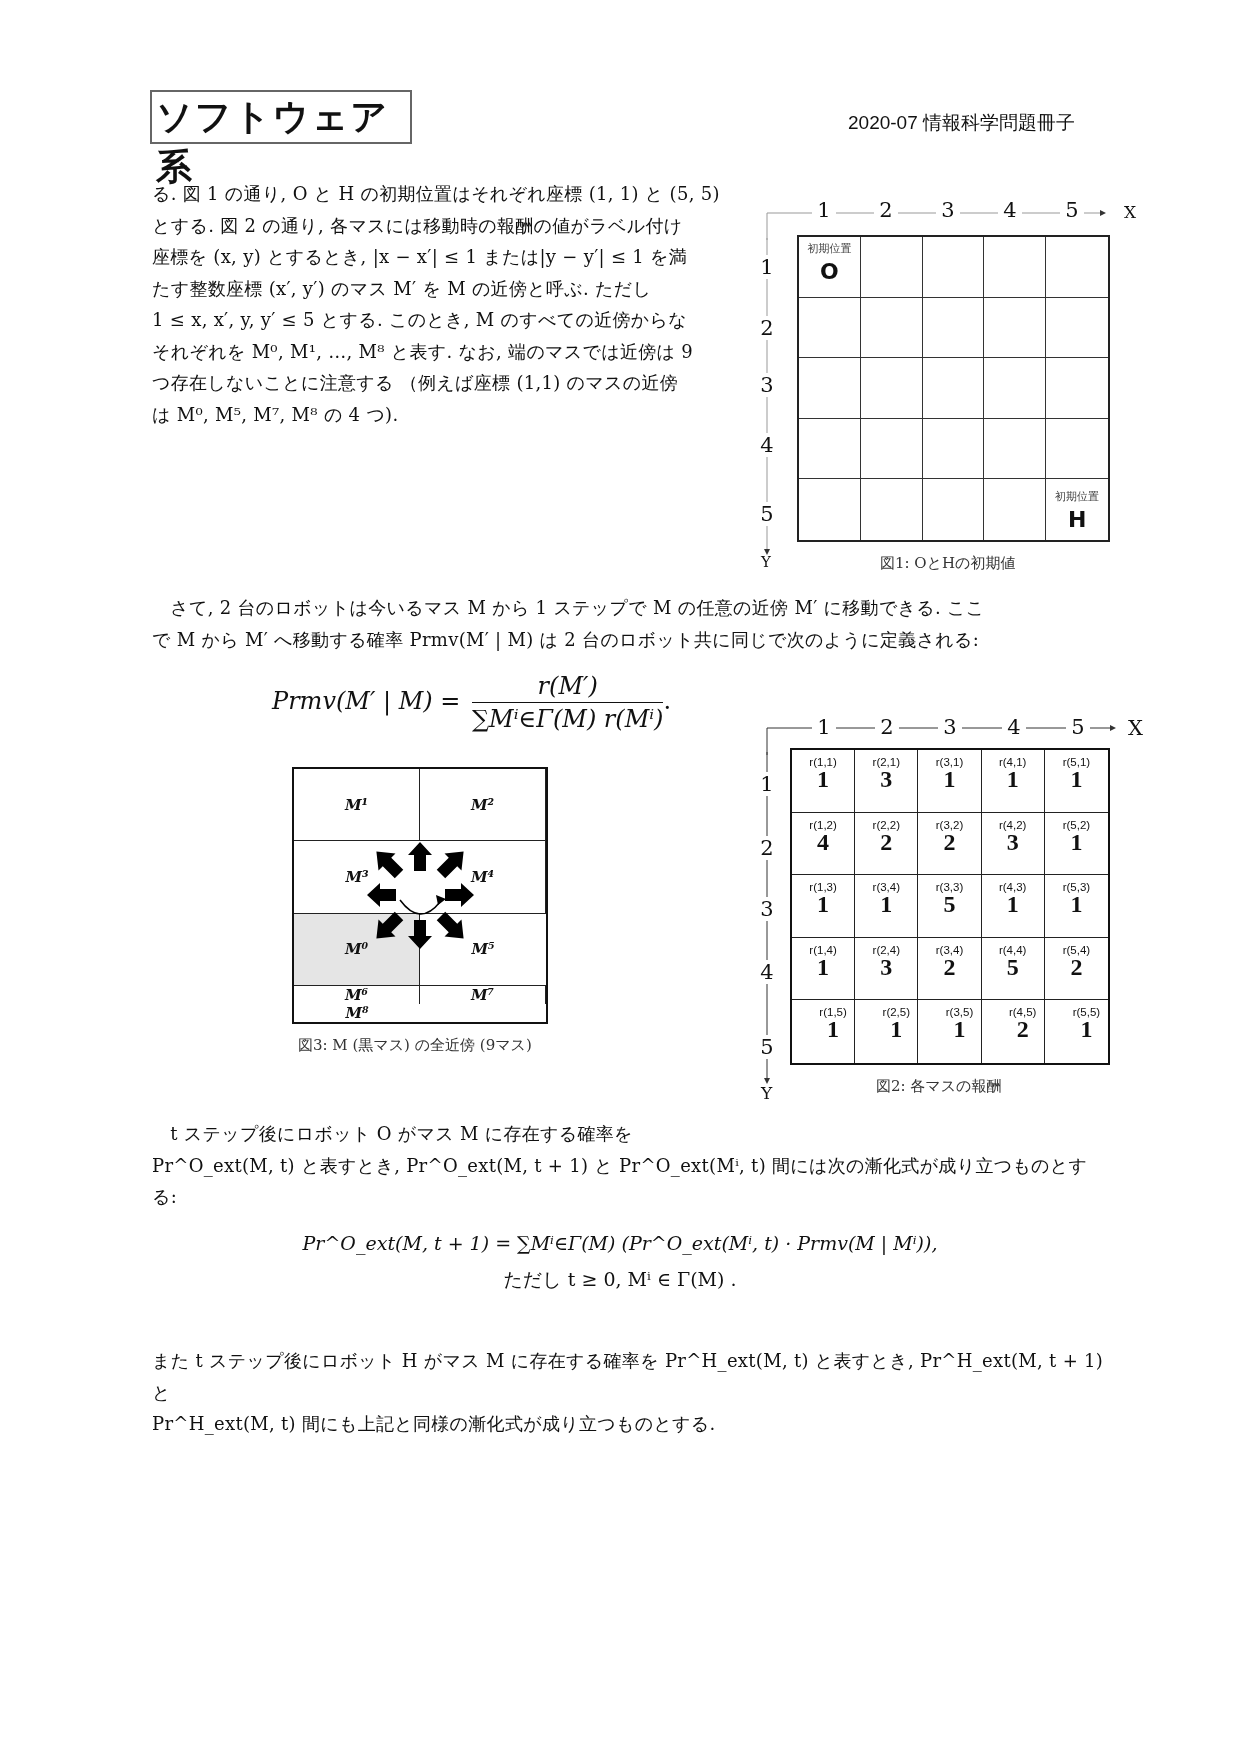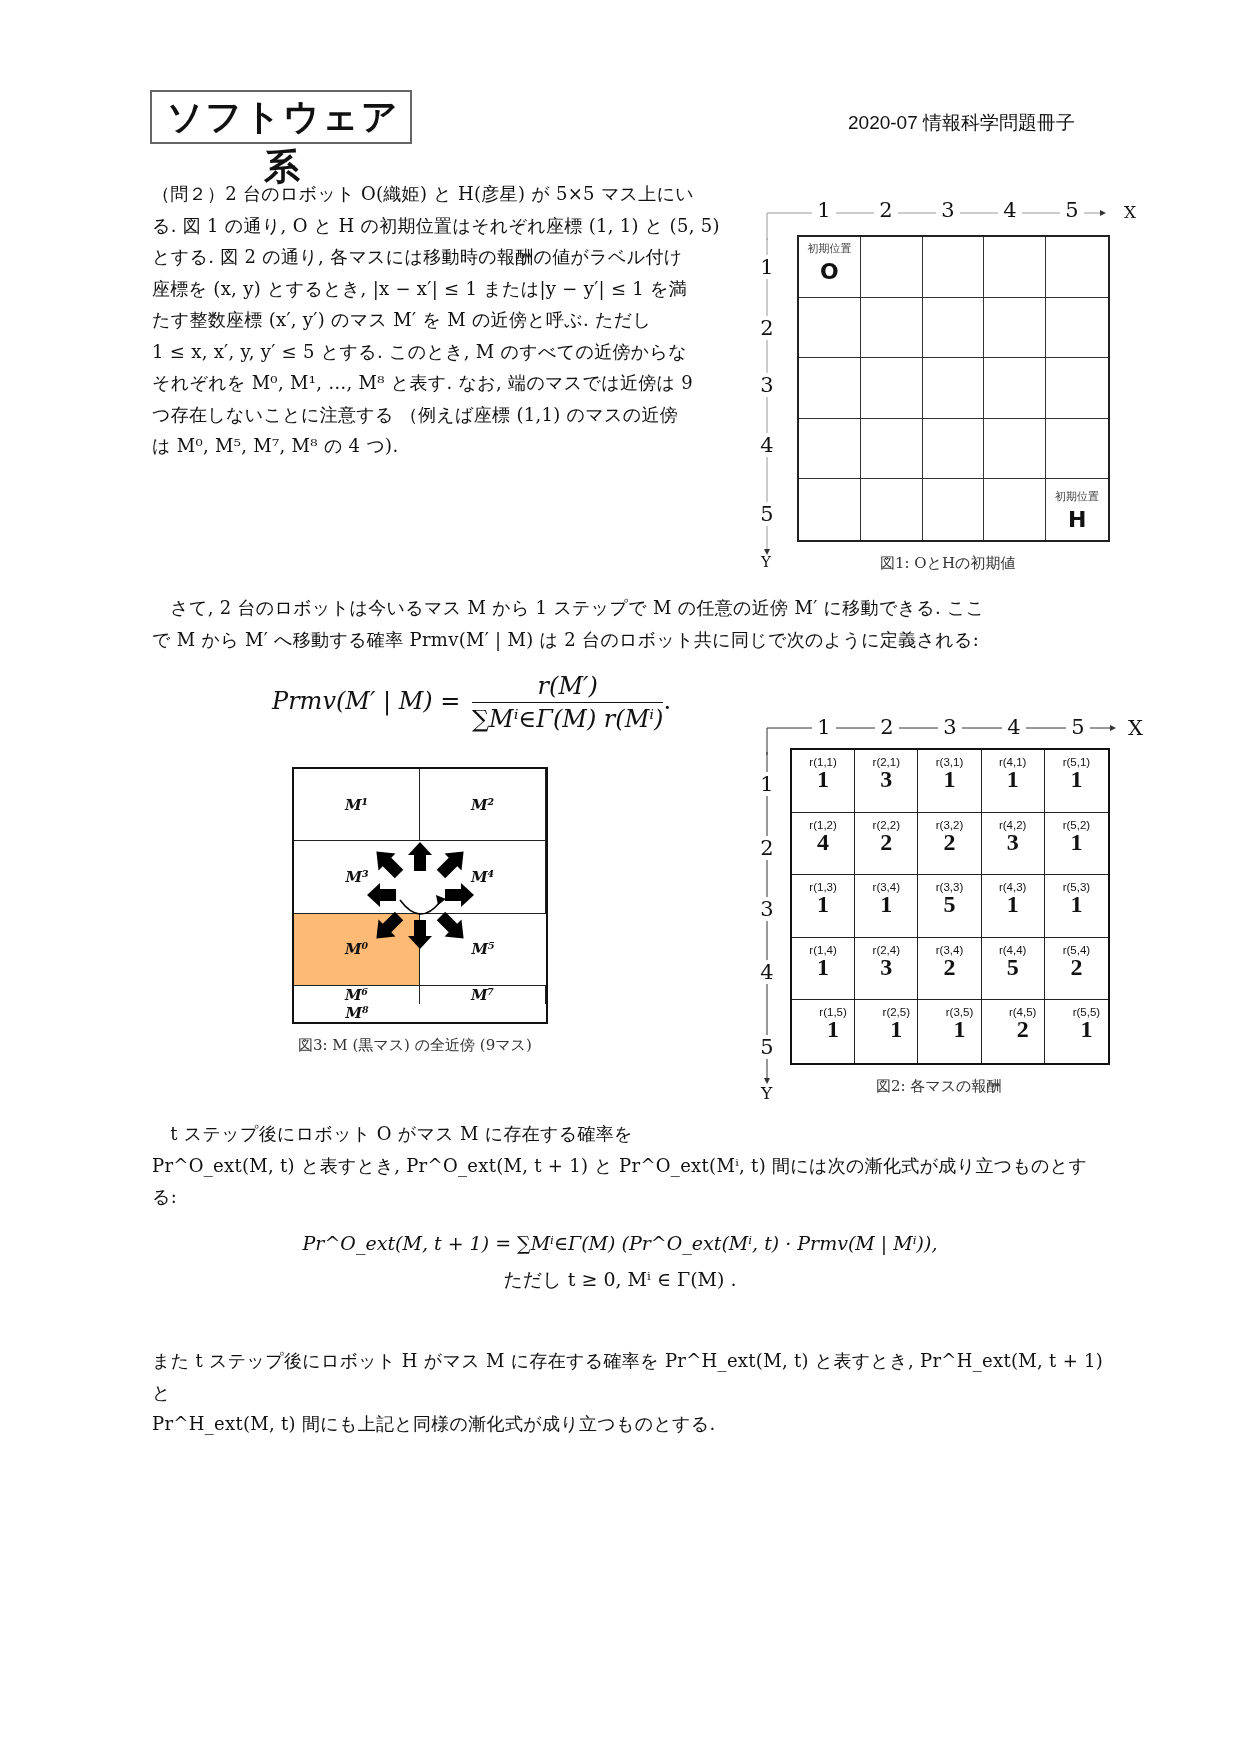--- a/index.html
+++ b/index.html
@@ -1,21 +1,21 @@
 <!DOCTYPE html>
 <html><head>
 <meta charset="utf-8">
 <style>
   html, body { margin:0; padding:0; background:#fff; }
   body { width:1240px; height:1754px; position:relative; overflow:hidden; color:#111;
          font-family: "DejaVu Serif", "Liberation Serif", serif; }
   .abs { position:absolute; }
   .title-box { left:150px; top:90px; width:262px; height:54px; border:2px solid #666; box-sizing:border-box;
                font-family:"DejaVu Sans", sans-serif; font-size:36px; font-weight:bold; line-height:50px;
-               padding-left:4px; letter-spacing:2px;text-align:center; }
+               padding-left:4px; letter-spacing:2px; }
   .doc-id { left:848px; top:110px; font-family:"Liberation Sans", sans-serif; font-size:19px; }
   .para { font-size:18px; line-height:31.5px; letter-spacing:0.3px; }
   .p1 { left:152px; top:178px; width:590px; }
   .p2 { left:152px; top:592px; width:950px; }
   .p3 { left:152px; top:1118px; width:960px; }
   .p4 { left:152px; top:1345px; width:960px; }
   i.m { font-family:"DejaVu Serif", serif; font-style:italic; }
   .formula1 { left:272px; top:672px; font-size:24px; }
   .frac { display:inline-block; vertical-align:middle; text-align:center; margin-left:4px; }
   .frac .num { display:block; border-bottom:1.5px solid #111; padding:0 6px 2px; }
@@ -39,30 +39,29 @@
   .fig2-grid div:nth-child(n+21) { border-bottom:none;margin-left:20px; }
   .rlab { display:block; font-family:"Liberation Sans", sans-serif; font-size:11.5px; margin-top:6px; }
   .rval { display:block; font-family:"Liberation Serif", serif; font-size:24px; font-weight:bold; line-height:22px; }
   
   .fig3-grid { left:292px; top:767px; width:256px; height:257px; border:2.5px solid #111; box-sizing:border-box;
                display:grid; grid-template-columns:repeat(2,1fr); grid-template-rows:repeat(3,1fr); }
   .fig3-grid div { border-right:1.5px solid #222; border-bottom:1.5px solid #222; display:flex; align-items:center; justify-content:center;
                    font-family:"DejaVu Serif", serif; font-style:italic; font-weight:bold; font-size:15px; }
   .fig3-grid div:nth-child(3n) { border-right:none; }
   .fig3-grid div:nth-child(n+7) { border-bottom:none; }
-  .fig3-grid .center { background:#fdba74; align-items:flex-start; padding-top:26px; box-sizing:border-box; }
+  .fig3-grid .center { background:#e5e5e5; align-items:flex-start; padding-top:26px; box-sizing:border-box; }
 </style>
 </head>
 <body>
 
 <div class="abs title-box">ソフトウェア系</div>
 <div class="abs doc-id">2020-07 情報科学問題冊子</div>
 
 <div class="abs para p1">
-  <div>（問２）2 台のロボット O(織姫) と H(彦星) が 5×5 マス上にい</div>
   <div>る. 図 1 の通り, O と H の初期位置はそれぞれ座標 (1, 1) と (5, 5)</div>
   <div>とする. 図 2 の通り, 各マスには移動時の報酬の値がラベル付け</div>
   <div>座標を (x, y) とするとき, |x − x′| ≤ 1 または|y − y′| ≤ 1 を満</div>
   <div>たす整数座標 (x′, y′) のマス M′ を M の近傍と呼ぶ. ただし</div>
   <div>1 ≤ x, x′, y, y′ ≤ 5 とする. このとき, M のすべての近傍からな</div>
   <div>それぞれを M⁰, M¹, …, M⁸ と表す. なお, 端のマスでは近傍は 9</div>
   <div>つ存在しないことに注意する （例えば座標 (1,1) のマスの近傍</div>
   <div>は M⁰, M⁵, M⁷, M⁸ の 4 つ).</div>
 </div>
 

